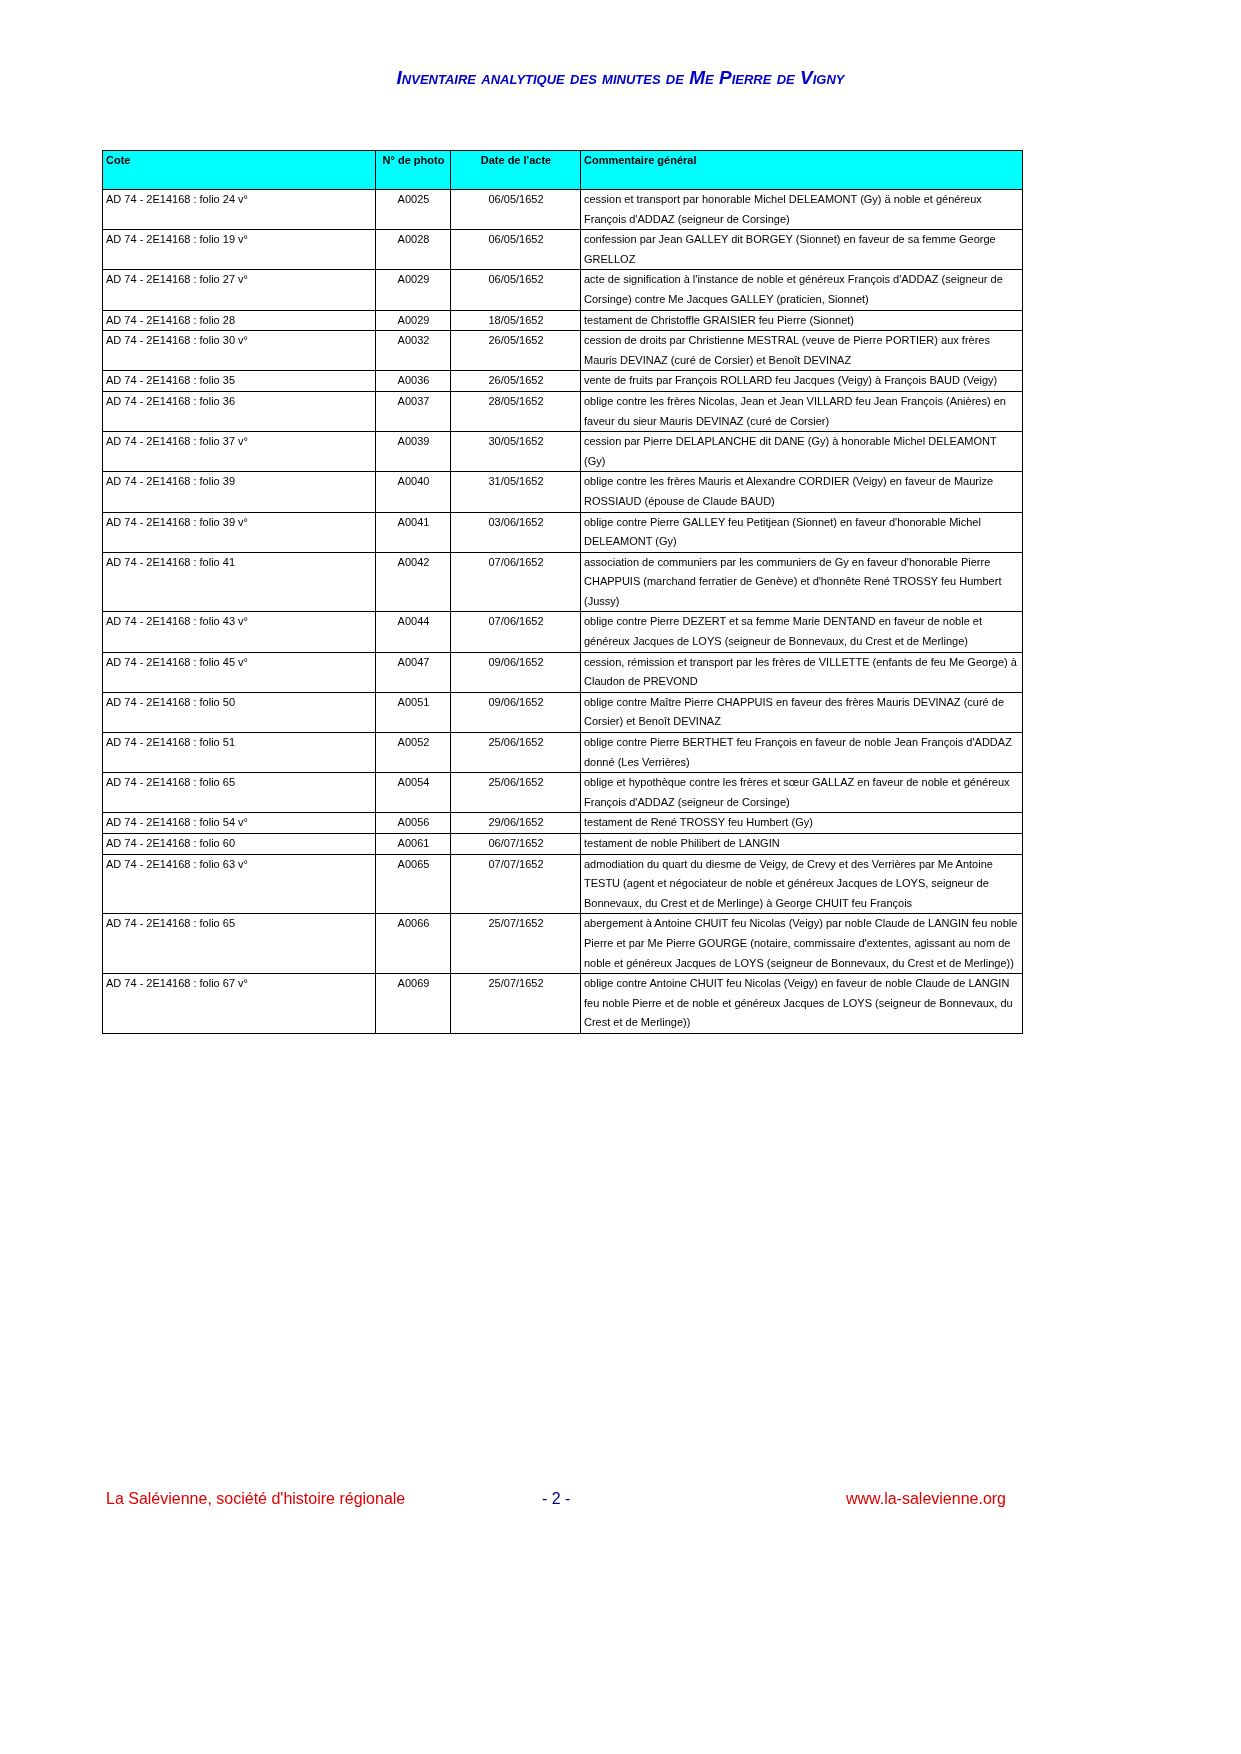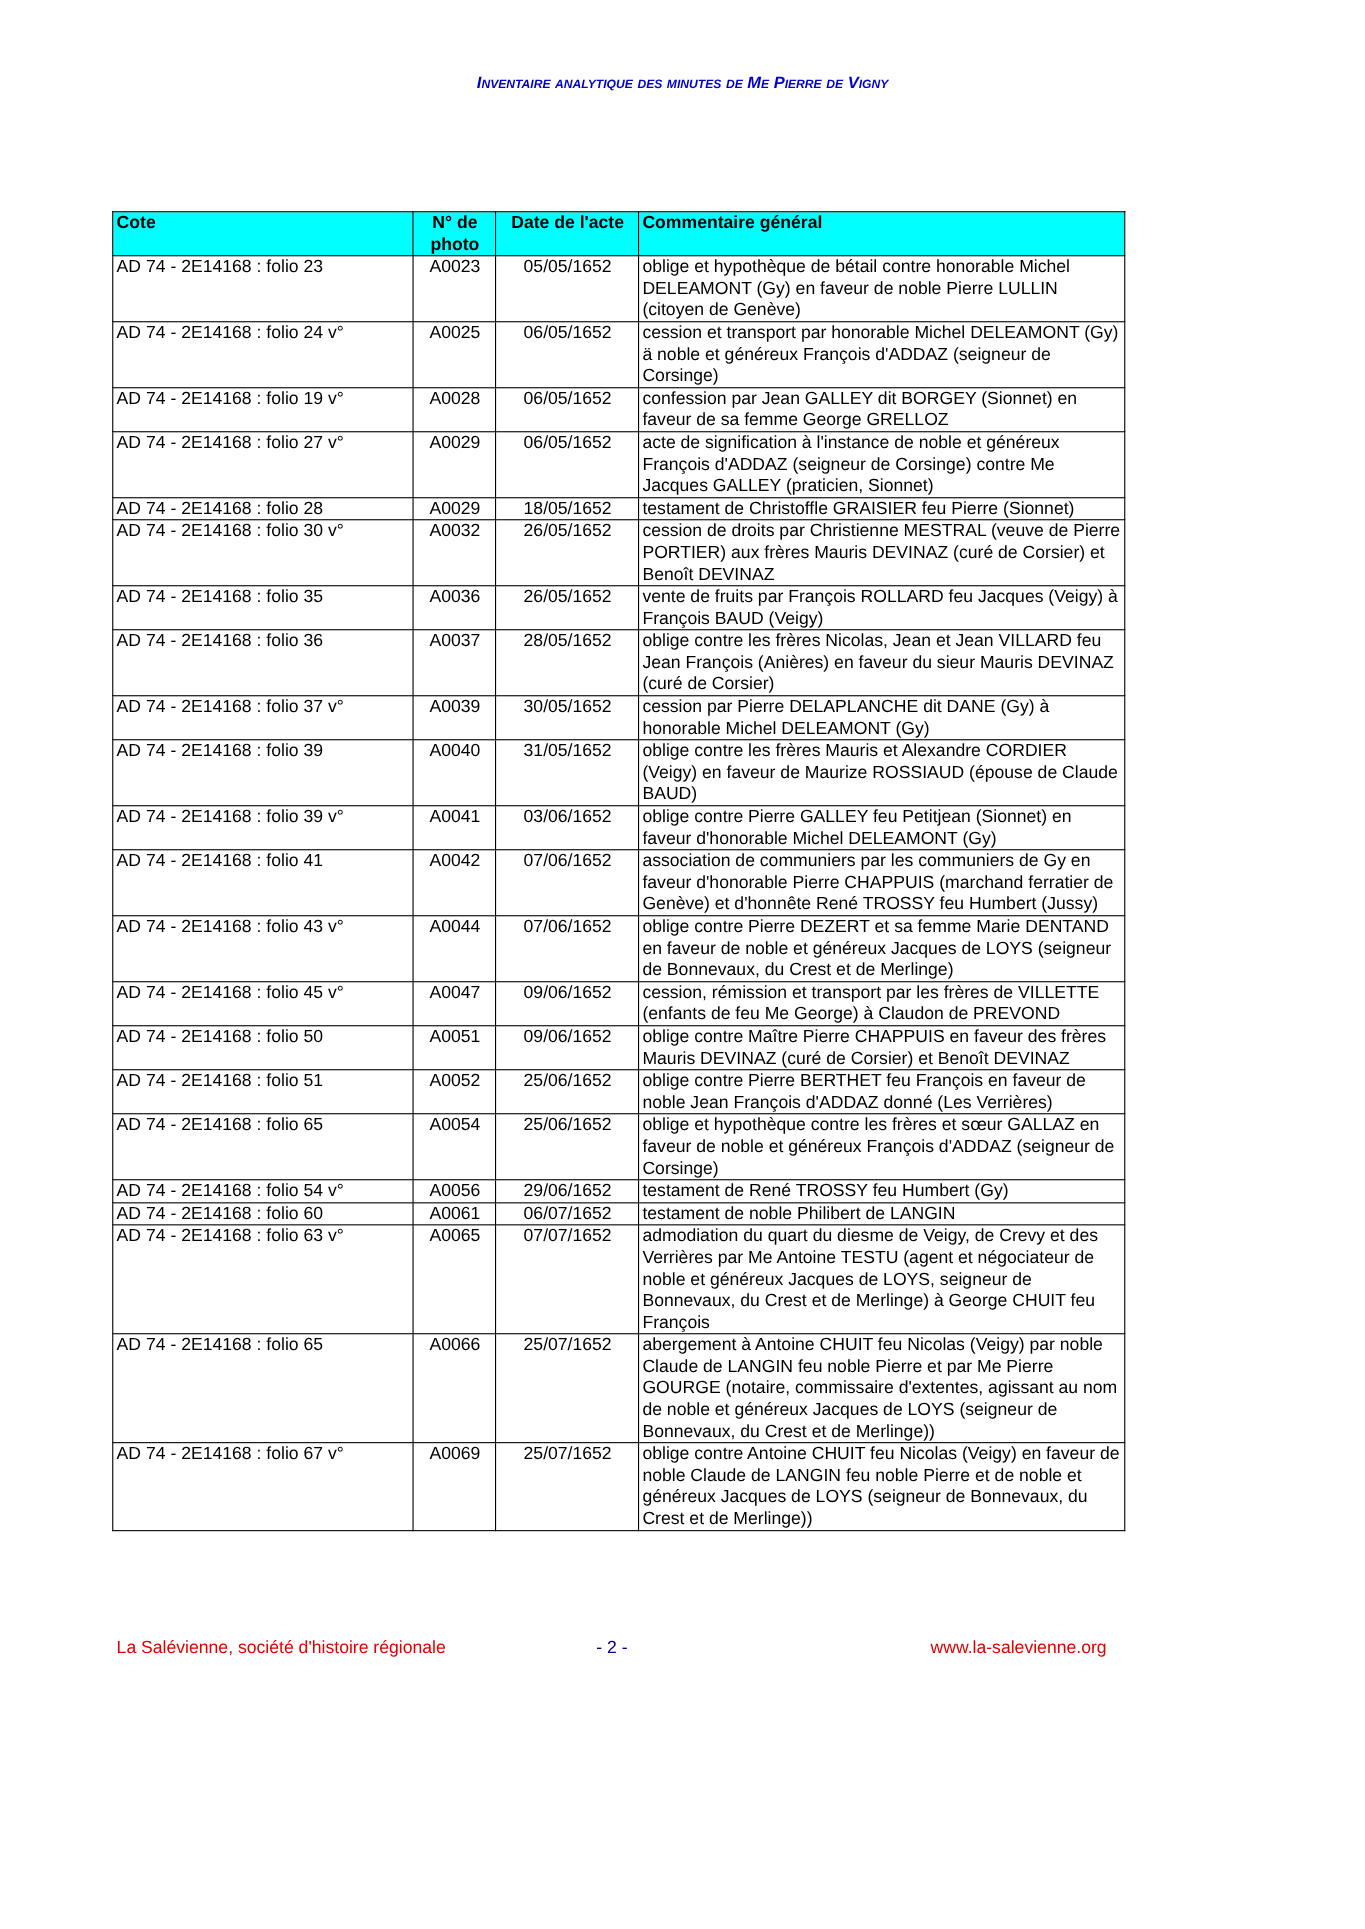--- a/index.html
+++ b/index.html
@@ -1,25 +1,25 @@
 <!DOCTYPE html>
 <html><head>
 <meta charset="utf-8">
 <style>
   html, body { margin: 0; padding: 0; background: #ffffff; }
   body { width: 1241px; height: 1754px; position: relative; font-family: "Liberation Sans", sans-serif; color: #000; }
   .page-title {
     position: absolute; left: 0; top: 67px; width: 1241px; text-align: center;
-    color: #0000cc; font-weight: bold; font-style: italic; font-size: 15px; letter-spacing: 0px;
+    color: #0000cc; font-weight: bold; font-style: italic; font-size: 19px; letter-spacing: 0px;
     font-variant: small-caps;
   }
   table.inv {
     position: absolute; left: 102px; top: 150px; width: 920px;
     border-collapse: collapse; table-layout: fixed;
-    font-size: 16px; line-height: 19.6px; margin-top: 42px;
+    font-size: 11px; line-height: 19.6px;
   }
   table.inv th, table.inv td {
     border: 1.3px solid #000; vertical-align: top; padding: 0 2px 0 3px;
     overflow: hidden; word-wrap: break-word;
   }
   table.inv th { background: #00ffff; font-weight: bold; height: 38px; }
   col.c1 { width: 273px; }
   col.c2 { width: 75px; }
   col.c3 { width: 130px; }
   col.c4 { width: 442px; }
@@ -47,26 +47,20 @@
     </colgroup>
   <thead>
     <tr>
       <th class="h-cote">Cote</th>
       <th class="h-photo">N° de photo</th>
       <th class="h-date">Date de l'acte</th>
       <th class="h-comment">Commentaire général</th>
     </tr>
   </thead>
   <tbody id="table-body">
-      <tr>
-        <td>AD 74 - 2E14168 : folio 23</td>
-        <td class="photo">A0023</td>
-        <td class="date">05/05/1652</td>
-        <td>oblige et hypothèque de bétail contre honorable Michel DELEAMONT (Gy) en faveur de noble Pierre LULLIN (citoyen de Genève)</td>
-      </tr>
       <tr>
         <td>AD 74 - 2E14168 : folio 24 v°</td>
         <td class="photo">A0025</td>
         <td class="date">06/05/1652</td>
         <td>cession et transport par honorable Michel DELEAMONT (Gy) ä noble et généreux François d'ADDAZ (seigneur de Corsinge)</td>
       </tr>
       <tr>
         <td>AD 74 - 2E14168 : folio 19 v°</td>
         <td class="photo">A0028</td>
         <td class="date">06/05/1652</td>

